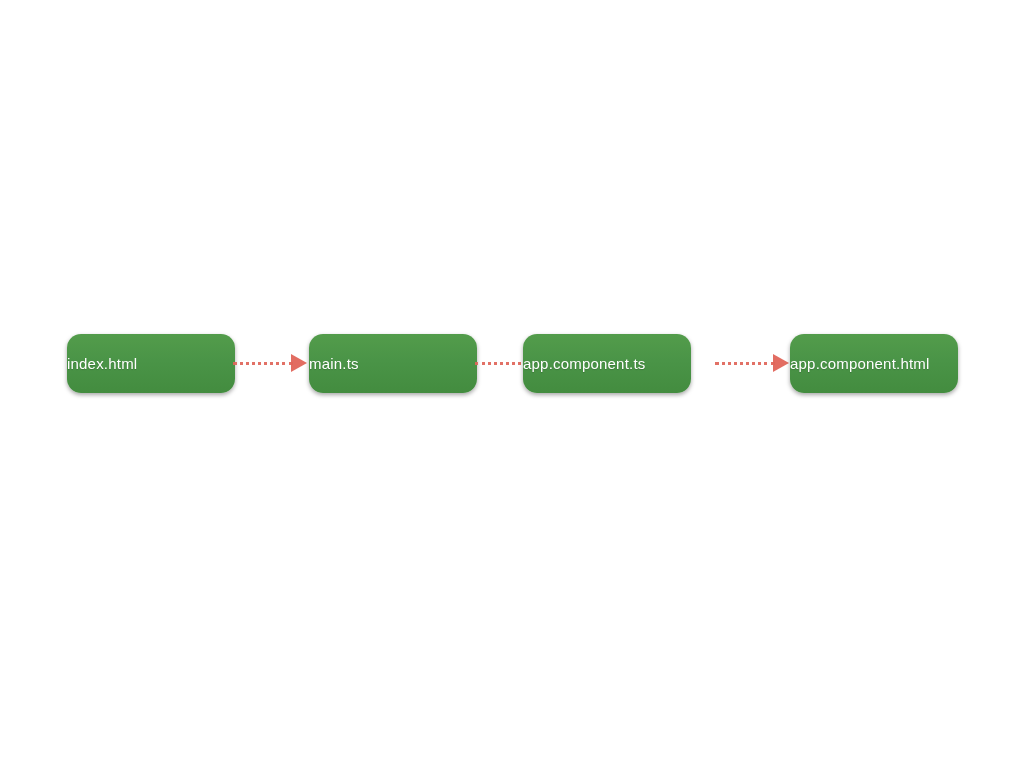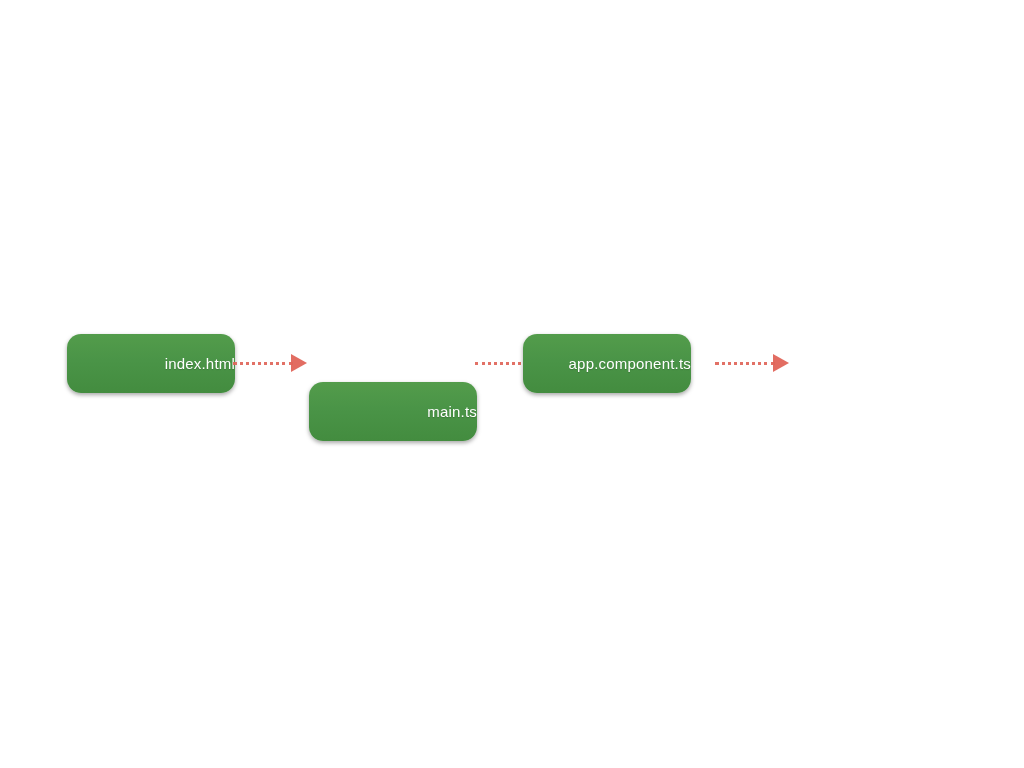--- a/index.html
+++ b/index.html
@@ -18,31 +18,31 @@
   .node {
     position: absolute;
     top: 334px;
     width: 168px;
     height: 59px;
     border-radius: 14px;
     background: linear-gradient(180deg, #539c4b 0%, var(--node-fill, #4a9447) 45%, #438c3f 100%);
     box-shadow: 0 2px 4px rgba(0,0,0,0.35);
     display: flex;
     align-items: center;
-    justify-content: flex-end;
+    justify-content: flex-start;
   }
   .node-label {
     color: var(--node-text, #ffffff);
     font-size: 15px;
     letter-spacing: 0.2px;
     text-shadow: 0 1px 1px rgba(0,0,0,0.18);
     white-space: nowrap;
   }
   .node-1 { left: 67px;  }
-  .node-2 { left: 309px; margin-top: 48px; }
+  .node-2 { left: 309px; }
   .node-3 { left: 523px; }
   .node-4 { left: 790px; }
   .arrow {
     position: absolute;
     top: 354px;
     height: 18px;
     display: flex;
     align-items: center;
   }
   .arrow-1 { left: 233px; width: 74px; }
@@ -90,14 +90,17 @@
 
   <div class="node node-3">
     <span class="node-label">app.component.ts</span>
   </div>
 
   <div class="arrow arrow-3">
     <span class="arrow-line"></span>
     <span class="arrow-head"></span>
   </div>
 
+  <div class="node node-4">
+    <span class="node-label">app.component.html</span>
+  </div>
 
 </div>
 
 </body></html>

